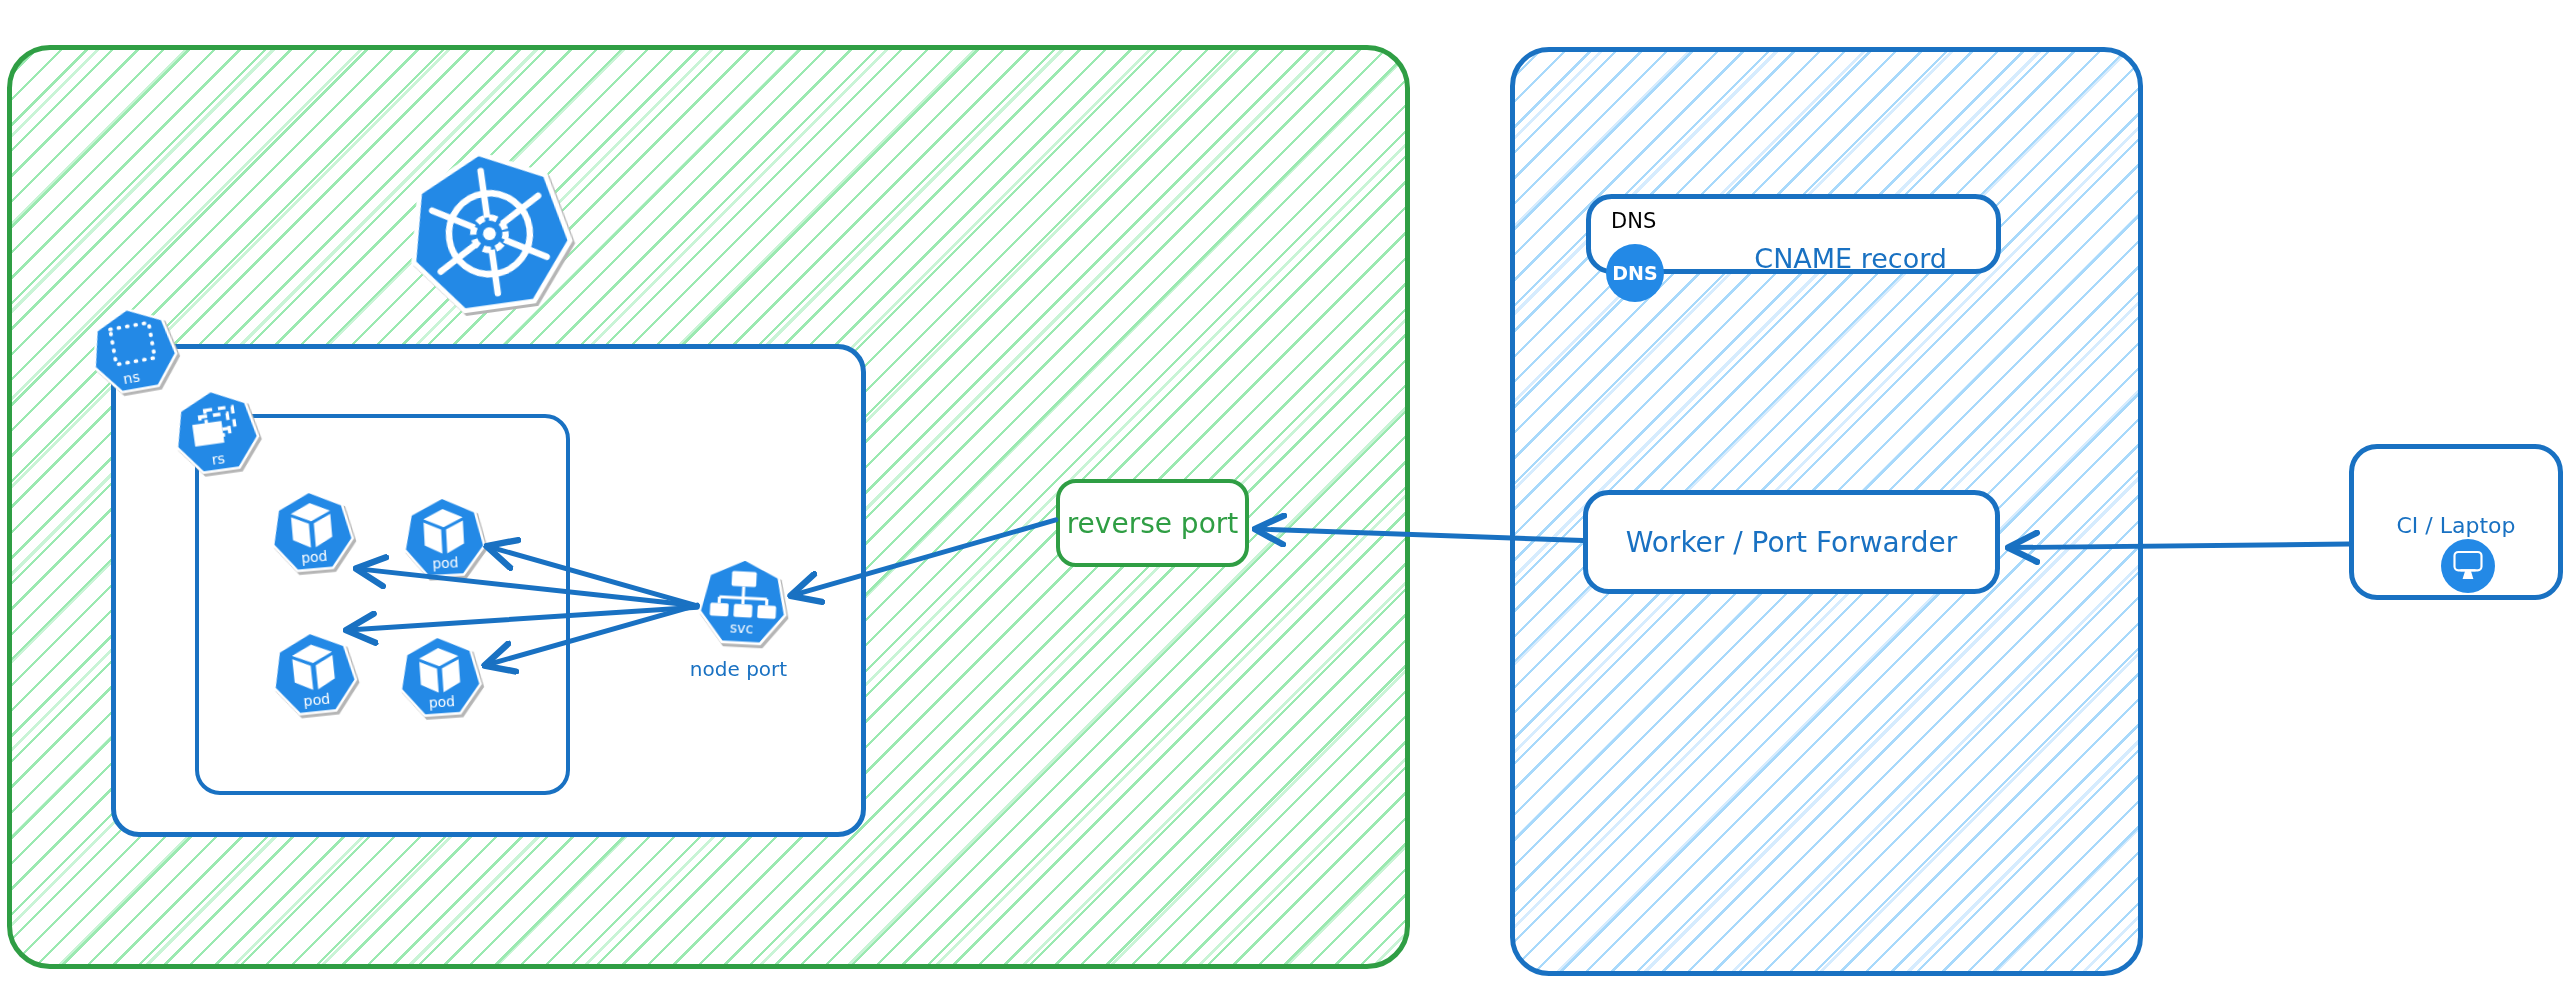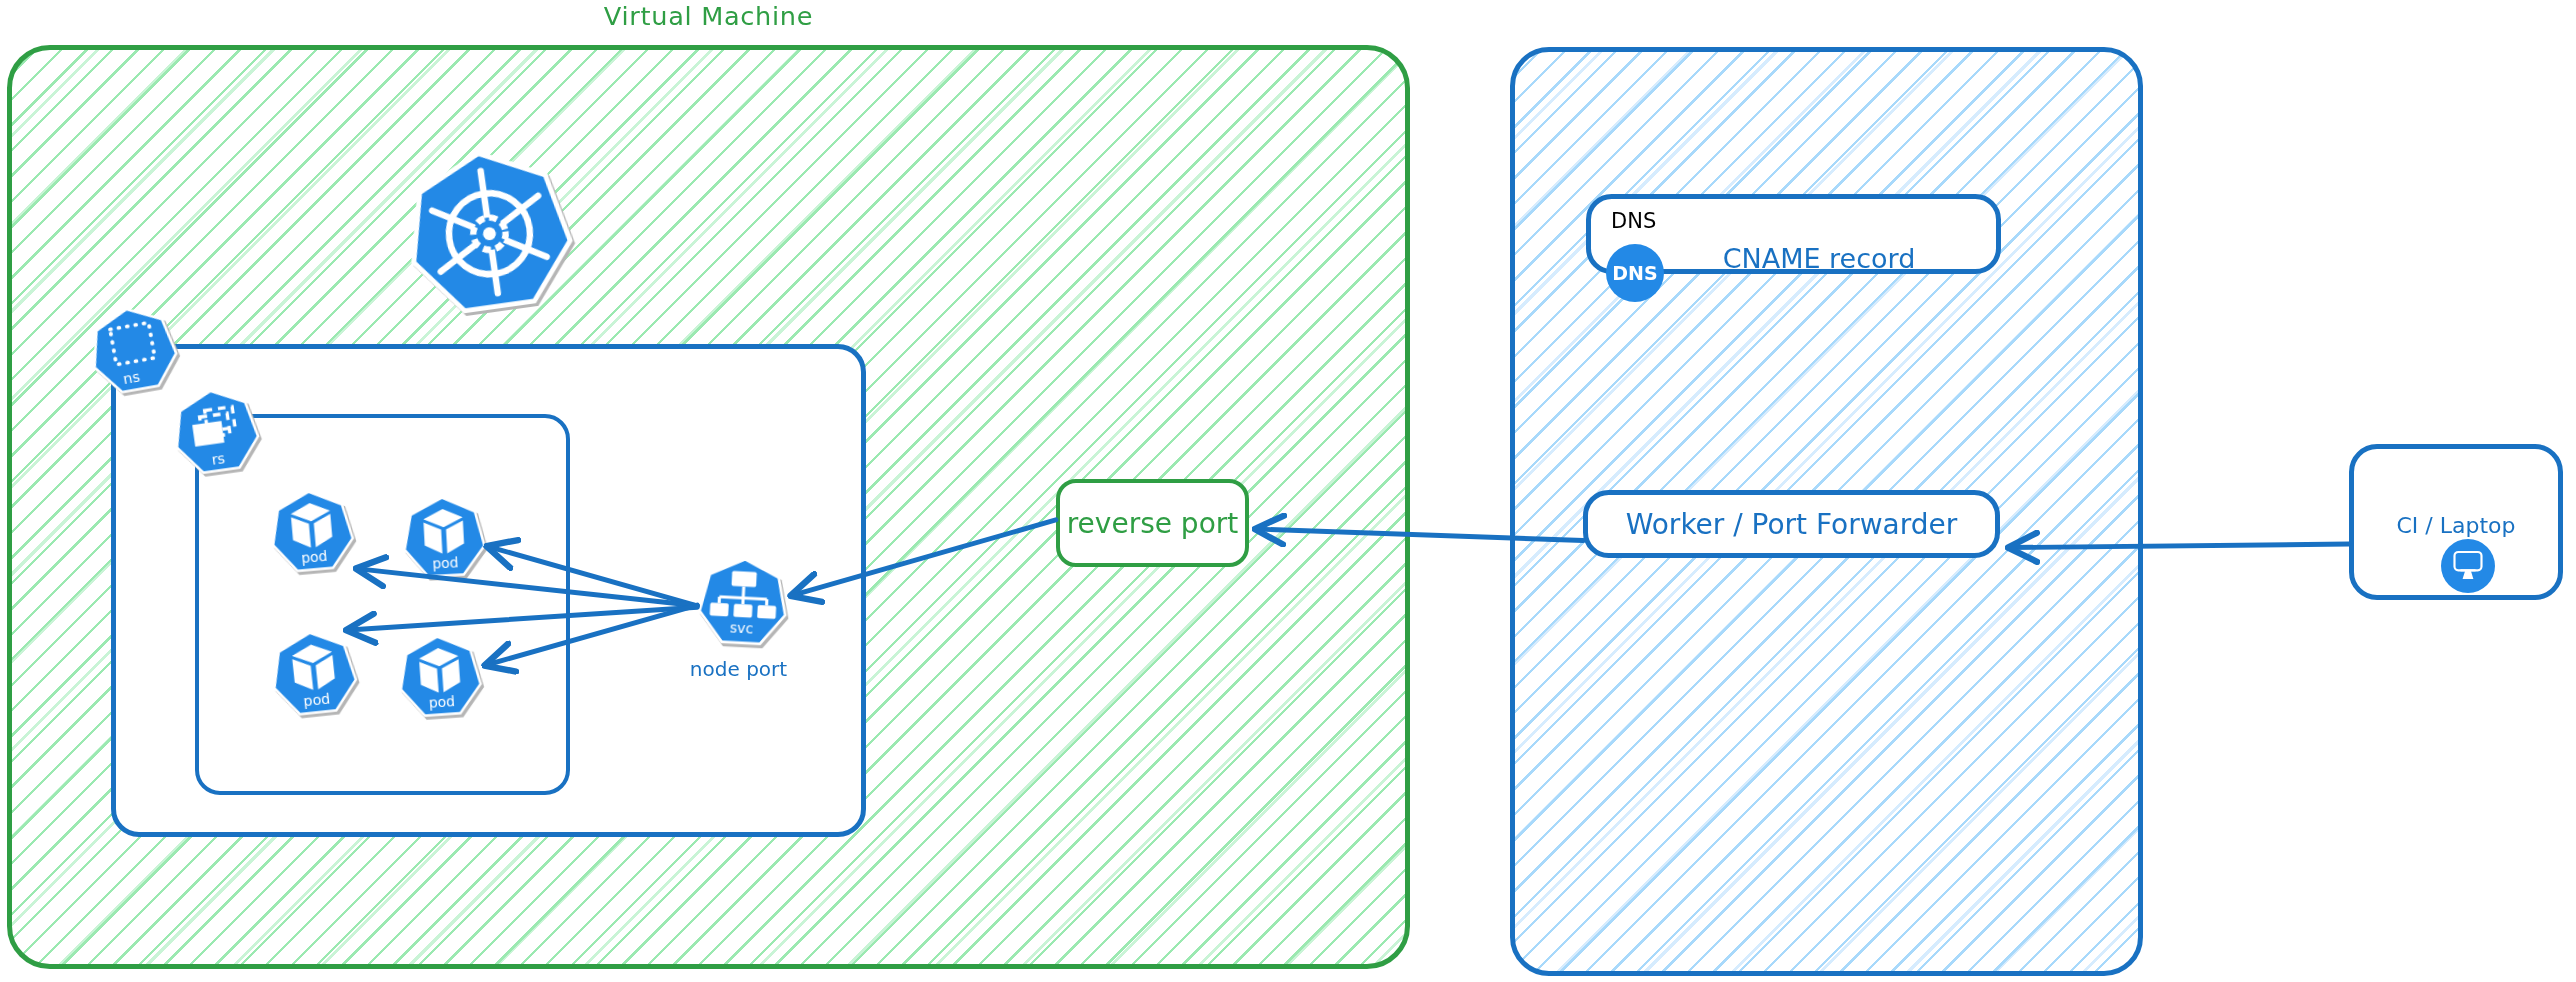--- a/index.html
+++ b/index.html
@@ -35,55 +35,54 @@
       repeating-linear-gradient(135deg, transparent 0 15.6px, var(--blue-hatch) 15.6px 18px),
       repeating-linear-gradient(135deg, transparent 0 59px, var(--blue-hatch2) 59px 62px);
   }
 
   .white-box{position:absolute;background:#fff;}
   .ns-box{left:111px;top:344px;width:755px;height:493px;border:5px solid var(--blue);border-radius:28px;}
   .rs-box{left:195px;top:414px;width:375px;height:381px;border:4.3px solid var(--blue);border-radius:25px;}
   .rp-box{left:1056px;top:479px;width:193px;height:88px;border:4.3px solid var(--green);border-radius:20px;
           display:flex;align-items:center;justify-content:center;color:var(--green);font-size:28px;}
   .dns-box{left:1586px;top:194px;width:415px;height:80px;border:5px solid var(--blue);border-radius:25.6px;}
-  .worker-box{left:1583px;top:490px;width:417px;height:68px;border:5px solid var(--blue);border-radius:25.6px;
+  .worker-box{left:1583px;top:490px;width:417px;height:104px;border:5px solid var(--blue);border-radius:25.6px;
           display:flex;align-items:center;justify-content:center;color:var(--blue);font-size:28px;}
   .ci-box{left:2349px;top:444px;width:214px;height:156px;border:5px solid var(--blue);border-radius:28px;}
 
   .hept{position:absolute;filter:drop-shadow(2.8px 3.6px 0 var(--shadow));}
   .hept svg{display:block;width:100%;height:100%;overflow:visible;}
 
   .icon-label-text{fill:#fff;font-family:"DejaVu Sans",sans-serif;}
 
   .node-port-label{position:absolute;left:632px;top:657px;width:213px;text-align:center;
                    color:var(--blue);font-size:20px;}
 
   .dns-heading{position:absolute;left:20px;top:10px;color:#000;font-size:21px;}
   .dns-circle{position:absolute;left:15px;top:45px;width:58px;height:58px;border-radius:50%;
               background:var(--icon-blue);display:flex;align-items:center;justify-content:center;
               color:#fff;font-size:19px;font-weight:700;}
-  .cname-label{position:absolute;left:100px;top:44px;width:256px;text-align:center;
+  .cname-label{position:absolute;left:100px;top:44px;width:256px;text-align:right;
                color:var(--blue);font-size:27px;}
 
   .ci-label{position:absolute;left:0;top:64px;width:100%;text-align:center;color:var(--blue);font-size:22px;}
   .monitor-circle{position:absolute;left:87px;top:90px;width:54px;height:54px;border-radius:50%;
                   background:var(--icon-blue);}
   .monitor-circle svg{display:block;width:100%;height:100%;}
 
   .arrows{position:absolute;left:0;top:0;width:2576px;height:983px;z-index:6;pointer-events:none;}
 </style>
 </head>
 <body>
 
 <div class="canvas">
 
   <div class="hatch-box vm-box"></div>
   <div class="hatch-box ext-box"></div>
 
-  <div class="group-title vm-title">Virtual Machine</div>
 
   <div class="white-box ns-box"></div>
   <div class="white-box rs-box"></div>
 
   <div class="hept" style="left:408px;top:149px;width:162px;height:163px;transform:rotate(-8deg);">
     <svg viewBox="0 0 100 100">
       <polygon points="50,2 10.9,20.8 1.3,63.1 28.3,97 71.7,97 98.7,63.1 89.1,20.8" fill="#2389e6" stroke="#fff" stroke-width="3"></polygon>
       <circle cx="50" cy="52" r="25" fill="none" stroke="#fff" stroke-width="4"></circle>
       <g stroke="#fff" stroke-width="4" stroke-linecap="round">
         <line x1="50" y1="52" x2="50" y2="13"></line>

